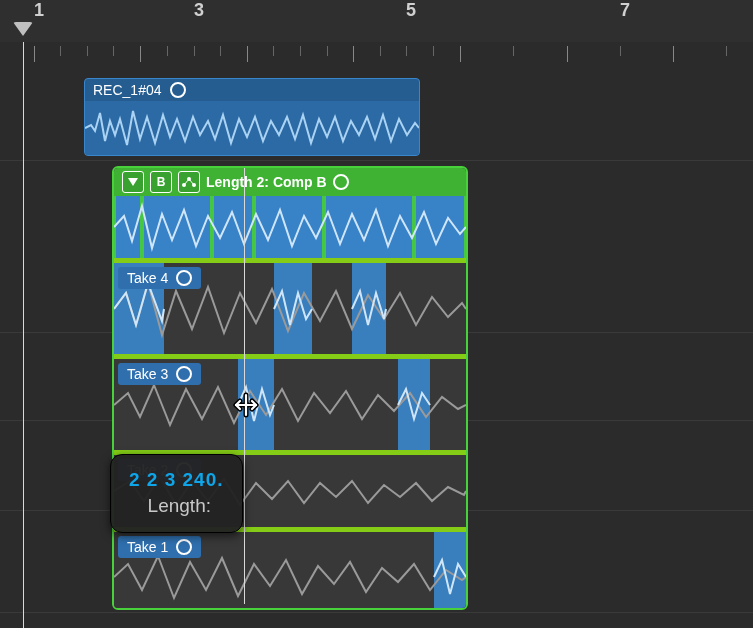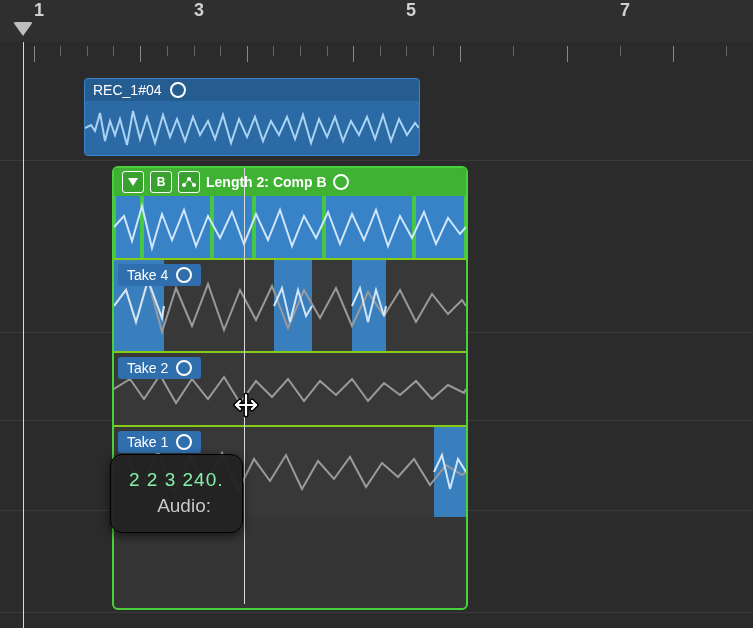--- a/index.html
+++ b/index.html
@@ -27,36 +27,36 @@
 .waveform{position:absolute;top:22px;left:0;right:0;bottom:0}
 
 
 .take-folder{position:absolute;border:2px solid #49d13b;border-radius:6px;background:#353535;overflow:hidden}
 .comp-header{height:28px;background:#3fb233;display:flex;align-items:center;gap:6px;padding:0 8px;color:#fff;font-size:14px;font-weight:600}
 .comp-header .btn{height:20px;min-width:20px;border:1px solid #fff;border-radius:3px;background:#39a12f;display:flex;align-items:center;justify-content:center;font-size:12px;font-weight:700;color:#fff}
 .comp-header .tri{width:0;height:0;border-left:5px solid transparent;border-right:5px solid transparent;border-top:8px solid #fff}
 .comp-header .comp-icon svg{display:block}
 
 
-.lane{position:relative;height:91px;border-top:2px solid #84cc16;background:#383838}
+.lane{position:relative;height:91px;border-top:5px solid #84cc16;background:#383838}
 .lane.comp{height:62px;background:#2c6aa6;border-top:none}
 .lane-waveform{position:absolute;inset:0}
 .lane .sel{position:absolute;top:0;bottom:0;background:#3a86cc;opacity:0.9}
 .lane .sel.green-edge{box-shadow:inset 2px 0 0 #49d13b, inset -2px 0 0 #49d13b}
 .take-label{position:absolute;top:4px;left:4px;height:22px;background:#2f6fae;border-radius:3px;display:flex;align-items:center;gap:8px;padding:0 9px;color:#fff;font-size:14px;font-weight:500;z-index:5}
 
 
 .edit-cursor{position:absolute;z-index:50;pointer-events:none}
 .edit-cursor svg{display:block}
 
 
 .tooltip{position:absolute;background:rgba(34,34,34,0.96);border:1px solid #000;border-radius:12px;padding:12px 18px 14px 18px;font-size:19px;z-index:70;box-shadow:0 3px 10px rgba(0,0,0,0.6);white-space:nowrap}
 .tooltip-row{display:flex;gap:10px;line-height:1.35}
 .tooltip-row .k{color:#c8c8c8;text-align:right;min-width:82px;font-weight:500}
-.tooltip-row .v{color:#86efac;font-weight:400;letter-spacing:1px}
+.tooltip-row .v{color:#0ea5e9;font-weight:700;letter-spacing:1px}
 
 
 .bar1{left:34px}.bar3{left:194px}.bar5{left:406px}.bar7{left:620px}
 </style>
 </head>
 <body>
 
 <div class="viewport">
 
   <div class="ruler">
@@ -151,20 +151,33 @@
       <div class="sel" style="left:160px;width:38px"></div>
       <div class="sel" style="left:238px;width:34px"></div>
       <svg class="lane-waveform" viewBox="0 0 352 91" preserveAspectRatio="none">
         <path d="M0 46 L12 30 L22 62 L34 20 L48 72 L62 28 L78 66 L94 24 L110 70 L126 30 L142 60 L158 26 L174 68 L190 30 L206 58 L222 28 L238 66 L254 32 L270 56 L286 30 L302 62 L318 34 L334 54 L348 40 L352 46" stroke="#9a9a9a" stroke-width="2" fill="none"></path>
         <path d="M0 46 L12 30 L22 62 L34 20 L48 58 L50 46" stroke="#cfe6fa" stroke-width="2" fill="none"></path>
         <path d="M160 46 L168 28 L176 62 L184 30 L192 56 L198 46" stroke="#cfe6fa" stroke-width="2" fill="none"></path>
         <path d="M238 46 L246 28 L254 62 L262 30 L270 56 L272 46" stroke="#cfe6fa" stroke-width="2" fill="none"></path>
       </svg>
     </div>
 
+    <div class="lane">
+      <div class="take-label">
+          <span>Take 3</span>
+          <span class="status-dot"></span>
+        </div>
+      <div class="sel" style="left:124px;width:36px"></div>
+      <div class="sel" style="left:284px;width:32px"></div>
+      <svg class="lane-waveform" viewBox="0 0 352 91" preserveAspectRatio="none">
+        <path d="M0 46 L14 34 L26 58 L40 26 L56 66 L72 30 L88 60 L104 28 L120 64 L136 32 L152 56 L168 30 L184 62 L200 34 L216 54 L232 32 L248 60 L264 36 L280 52 L296 34 L312 58 L328 38 L344 50 L352 46" stroke="#9a9a9a" stroke-width="2" fill="none"></path>
+        <path d="M124 46 L132 28 L140 62 L148 30 L156 56 L160 46" stroke="#cfe6fa" stroke-width="2" fill="none"></path>
+        <path d="M284 46 L292 30 L300 60 L308 34 L316 46" stroke="#cfe6fa" stroke-width="2" fill="none"></path>
+      </svg>
+    </div>
 
     <div class="lane" style="height:72px">
       <div class="take-label">
           <span>Take 2</span>
           <span class="status-dot"></span>
         </div>
       <svg class="lane-waveform" viewBox="0 0 352 72" preserveAspectRatio="none">
         <path d="M0 36 L16 26 L30 46 L46 22 L62 50 L78 26 L94 46 L110 24 L126 50 L142 28 L158 44 L174 26 L190 48 L206 28 L222 42 L238 26 L254 48 L270 30 L286 42 L302 28 L318 46 L334 32 L350 40 L352 36" stroke="#9a9a9a" stroke-width="2" fill="none"></path>
       </svg>
     </div>
@@ -195,19 +208,19 @@
           <path d="M5 13 L9 9 M5 13 L9 17 M25 13 L21 9 M25 13 L21 17"></path>
         </g>
       </svg>
   </div>
 
   <div class="tooltip" style="left:110px;top:454px">
     <div class="tooltip-row">
       <span class="v">2 2 3 240.</span>
     </div>
     <div class="tooltip-row">
-      <span class="k">Audio:</span>
+      <span class="k">Length:</span>
     </div>
   </div>
 
   <div style="position:absolute;left:244px;top:168px;width:1px;height:436px;background:#d9d9d9;z-index:40"></div>
 
 </div>
 
 </body></html>

